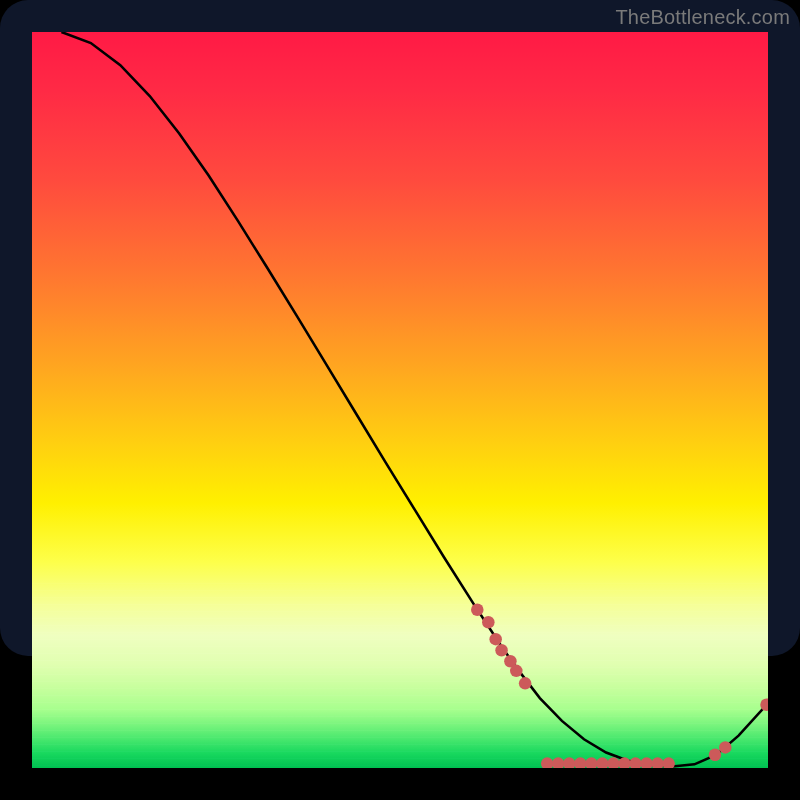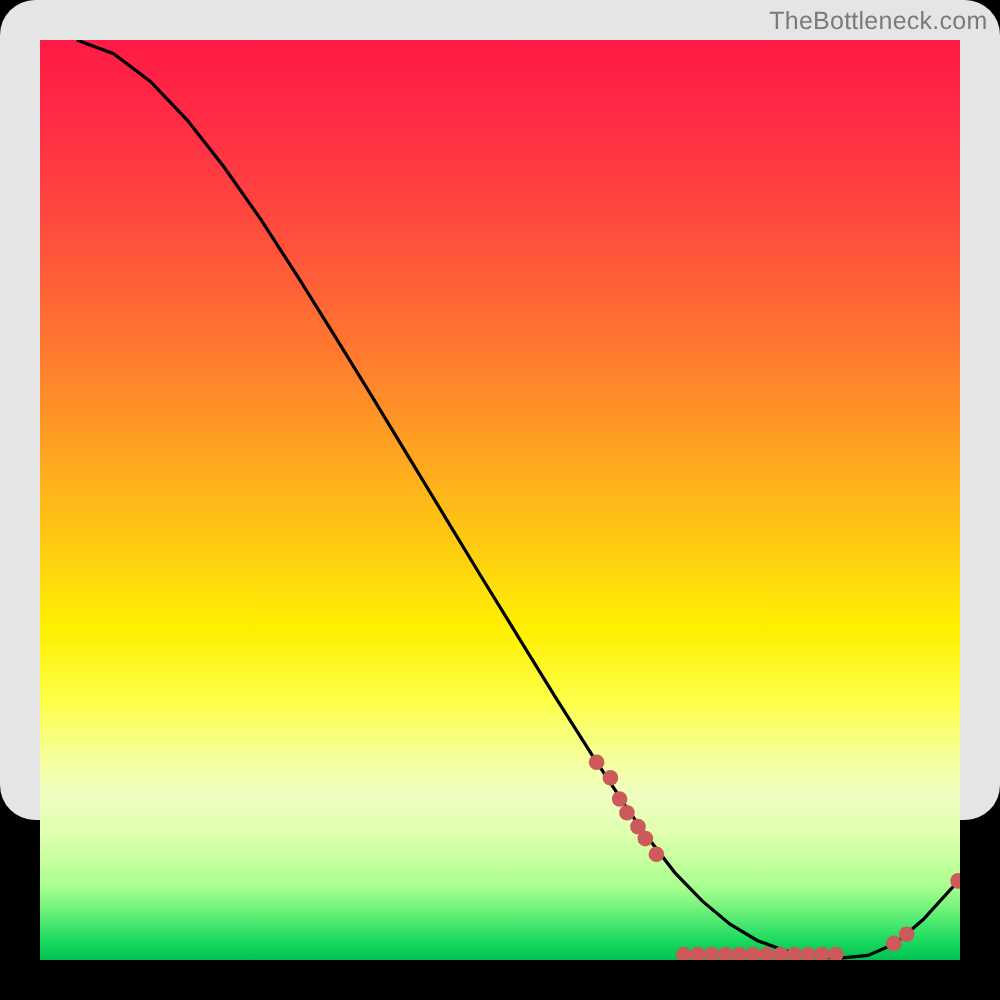--- a/index.html
+++ b/index.html
@@ -8,21 +8,21 @@
     background: #000;
     width: 800px;
     height: 800px;
     overflow: hidden;
     font-family: Arial, Helvetica, sans-serif;
   }
   .stage {
     position: relative;
     width: 800px;
     height: 656px;
-    background: #e5e5e5;
+    background: #0f172a;
     border-radius: 28px;
   }
   .plot {
     position: absolute;
     left: 32px;
     top: 32px;
     width: 736px;
     height: 736px;
   }
   .gradient {

